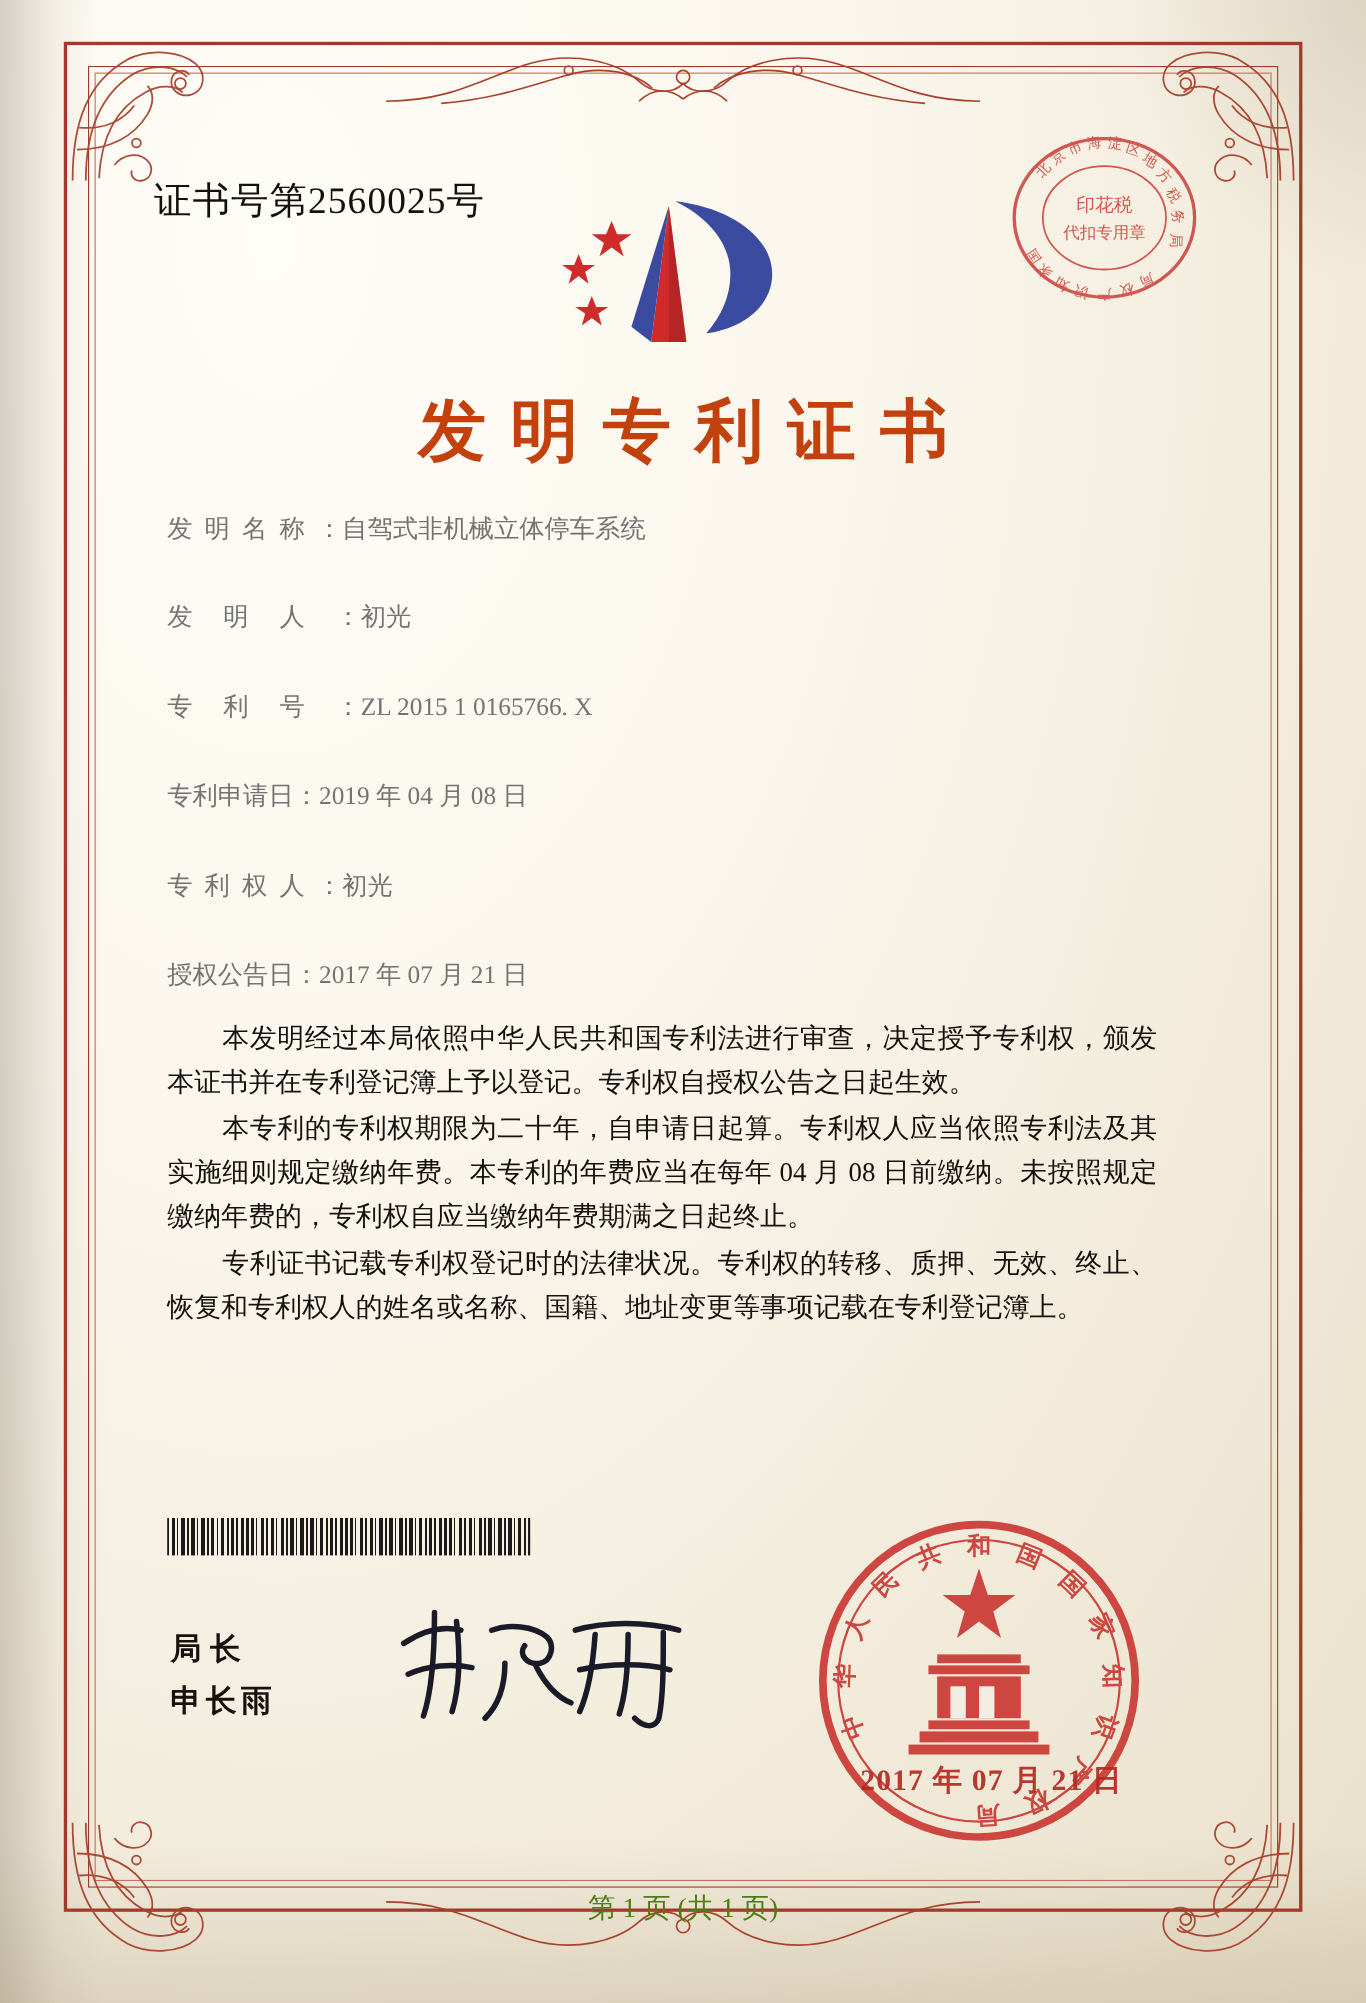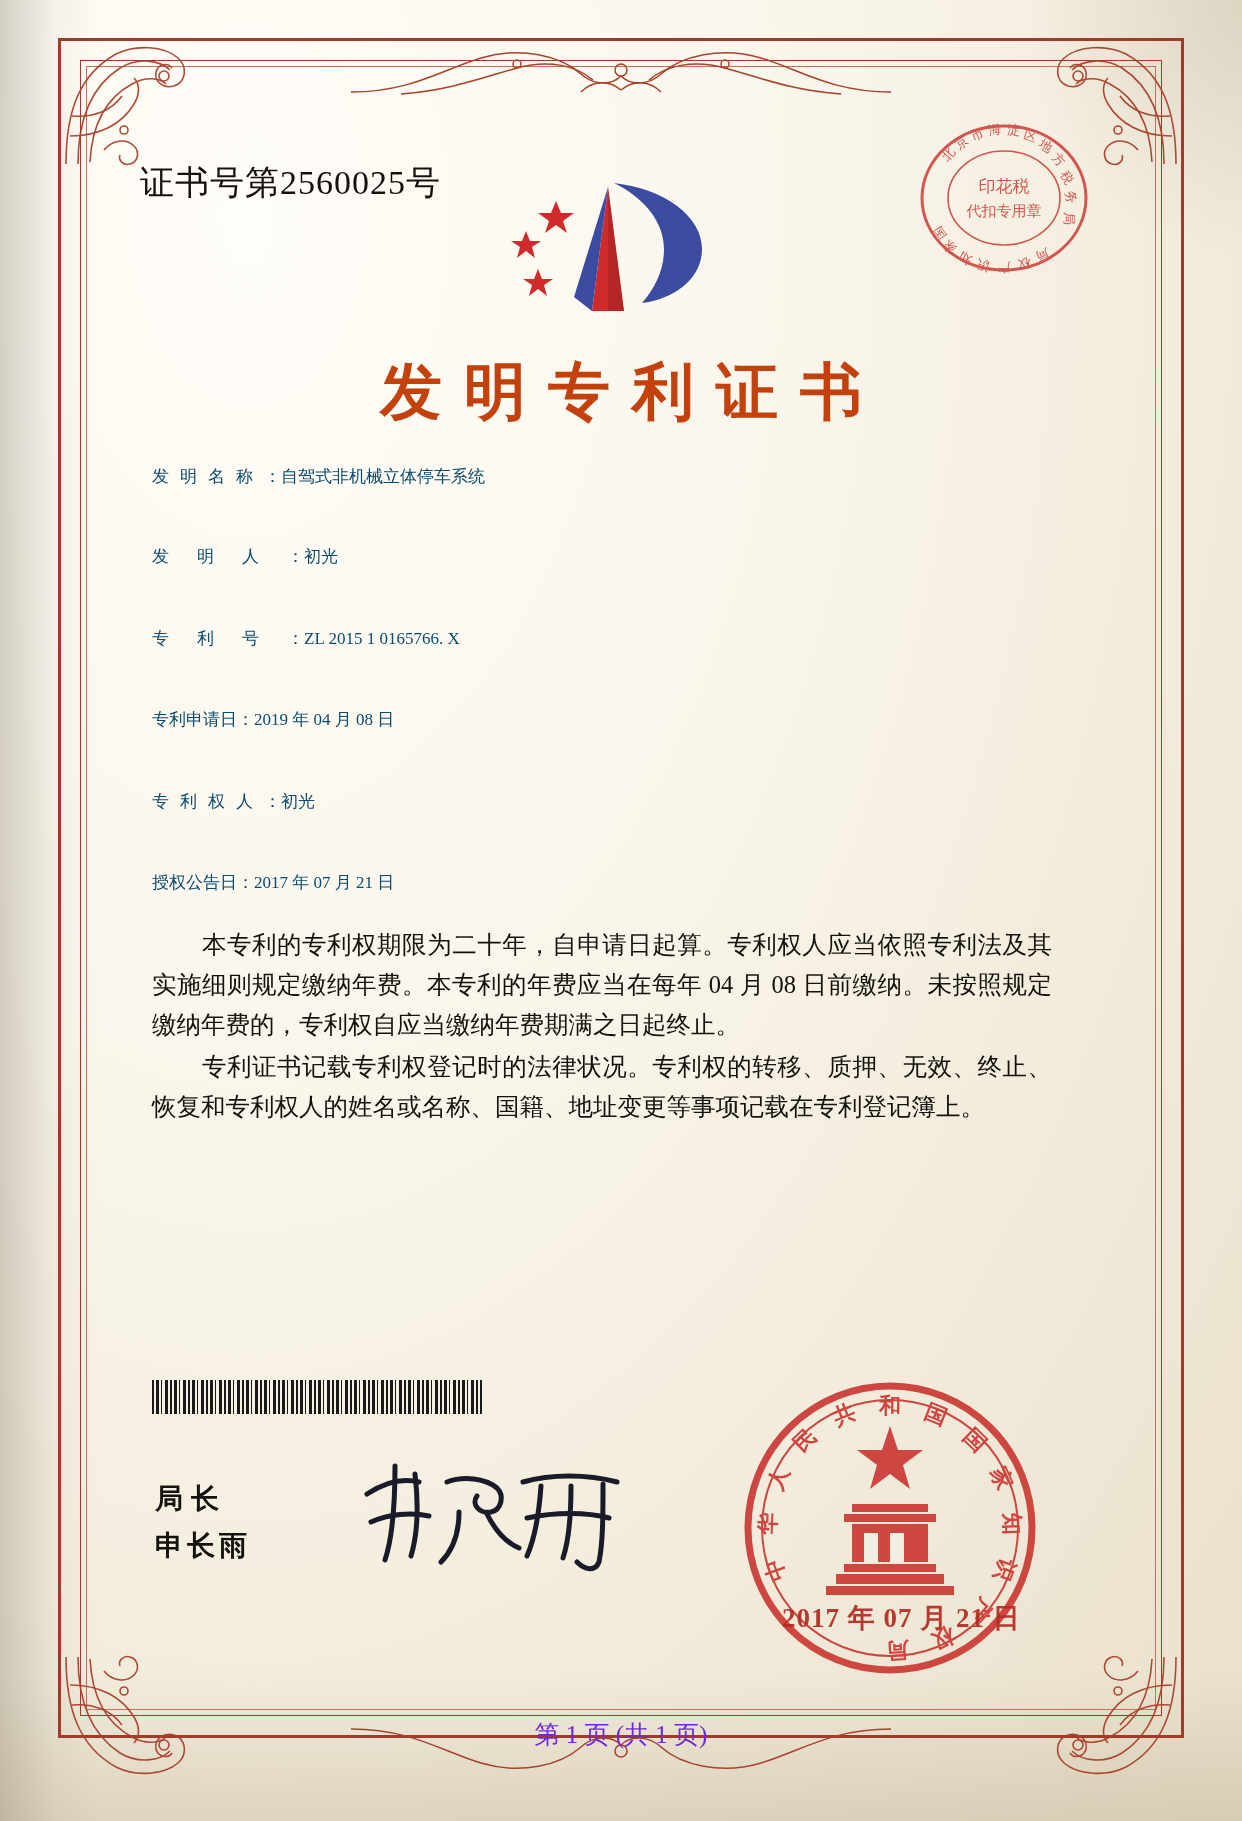--- a/index.html
+++ b/index.html
@@ -121,22 +121,22 @@
     text-indent: 22px;
     font-weight: 700;
     color: #c2410c;
     white-space: nowrap;
     font-family: "DejaVu Serif", "Liberation Serif", serif;
   }
 
   .field {
     position: absolute;
     left: 152px;
-    font-size: 17px;
-    color: #0c4a6e;
+    font-size: 23px;
+    color: #737373;
     white-space: nowrap;
   }
   .field .lbl {
     display: inline-block;
   }
   .field .val {
     display: inline-block;
   }
   .sp3 { letter-spacing: 11px; }
   .sp2 { letter-spacing: 5px; }
@@ -215,21 +215,21 @@
     width: 175px; height: 160px;
     opacity: .80;
   }
   .seal-small svg { width: 100%; height: 100%; display: block; }
 
   .page-no {
     position: absolute;
     left: 50%; bottom: 70px;
     transform: translateX(-50%);
     font-size: 25px;
-    color: #6d28d9;
+    color: #4d7c0f;
     white-space: nowrap;
   }
 </style>
 </head>
 <body>
 
 <div id="page">
 
   <div id="paper-bg"></div>
   <div id="paper-shade-left"></div>
@@ -370,20 +370,21 @@
     <span class="lbl">专利申请日</span><span>：</span><span class="val">2019 年 04 月 08 日</span>
   </div>
   <div class="field" style="top:790px">
     <span class="lbl sp2" style="letter-spacing:11px">专利权人</span><span>：</span><span class="val">初光</span>
   </div>
   <div class="field" style="top:871px">
     <span class="lbl">授权公告日</span><span>：</span><span class="val">2017 年 07 月 21 日</span>
   </div>
 
   <div class="body-text" style="top:925px">
+    <p>本发明经过本局依照中华人民共和国专利法进行审查，决定授予专利权，颁发本证书并在专利登记簿上予以登记。专利权自授权公告之日起生效。</p>
     <p>本专利的专利权期限为二十年，自申请日起算。专利权人应当依照专利法及其实施细则规定缴纳年费。本专利的年费应当在每年 04 月 08 日前缴纳。未按照规定缴纳年费的，专利权自应当缴纳年费期满之日起终止。</p>
     <p>专利证书记载专利权登记时的法律状况。专利权的转移、质押、无效、终止、恢复和专利权人的姓名或名称、国籍、地址变更等事项记载在专利登记簿上。</p>
   </div>
 
   <div class="barcode"></div>
 
   <div class="director-label">局长</div>
   <div class="director-name">申长雨</div>
 
   <div class="signature">

